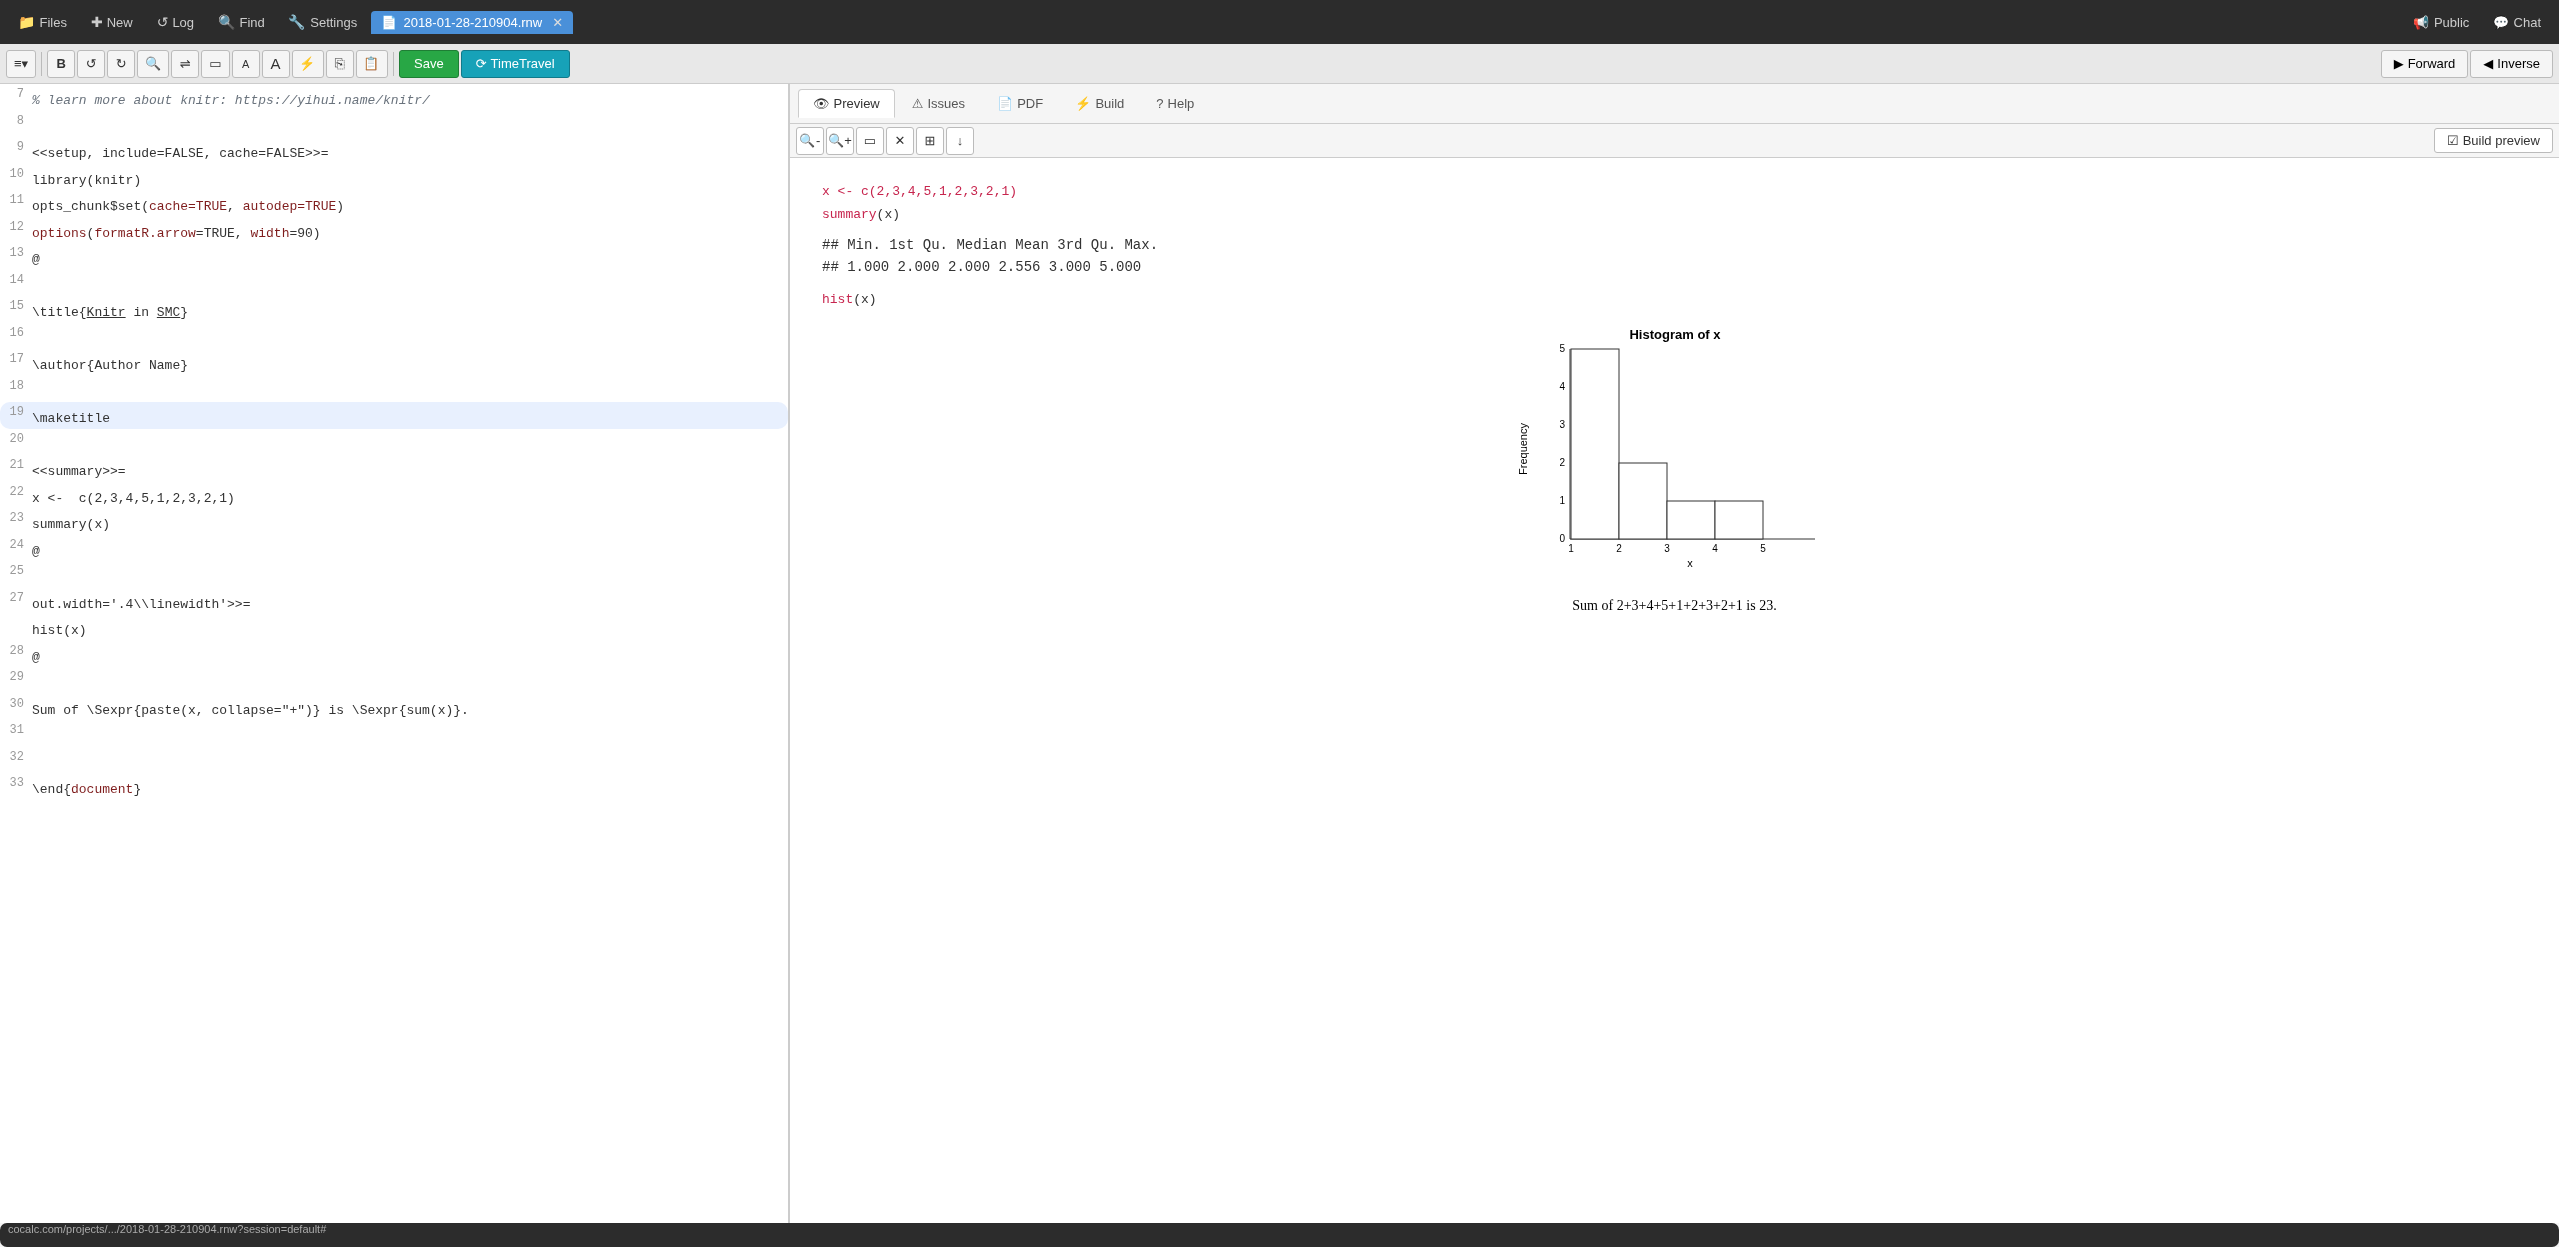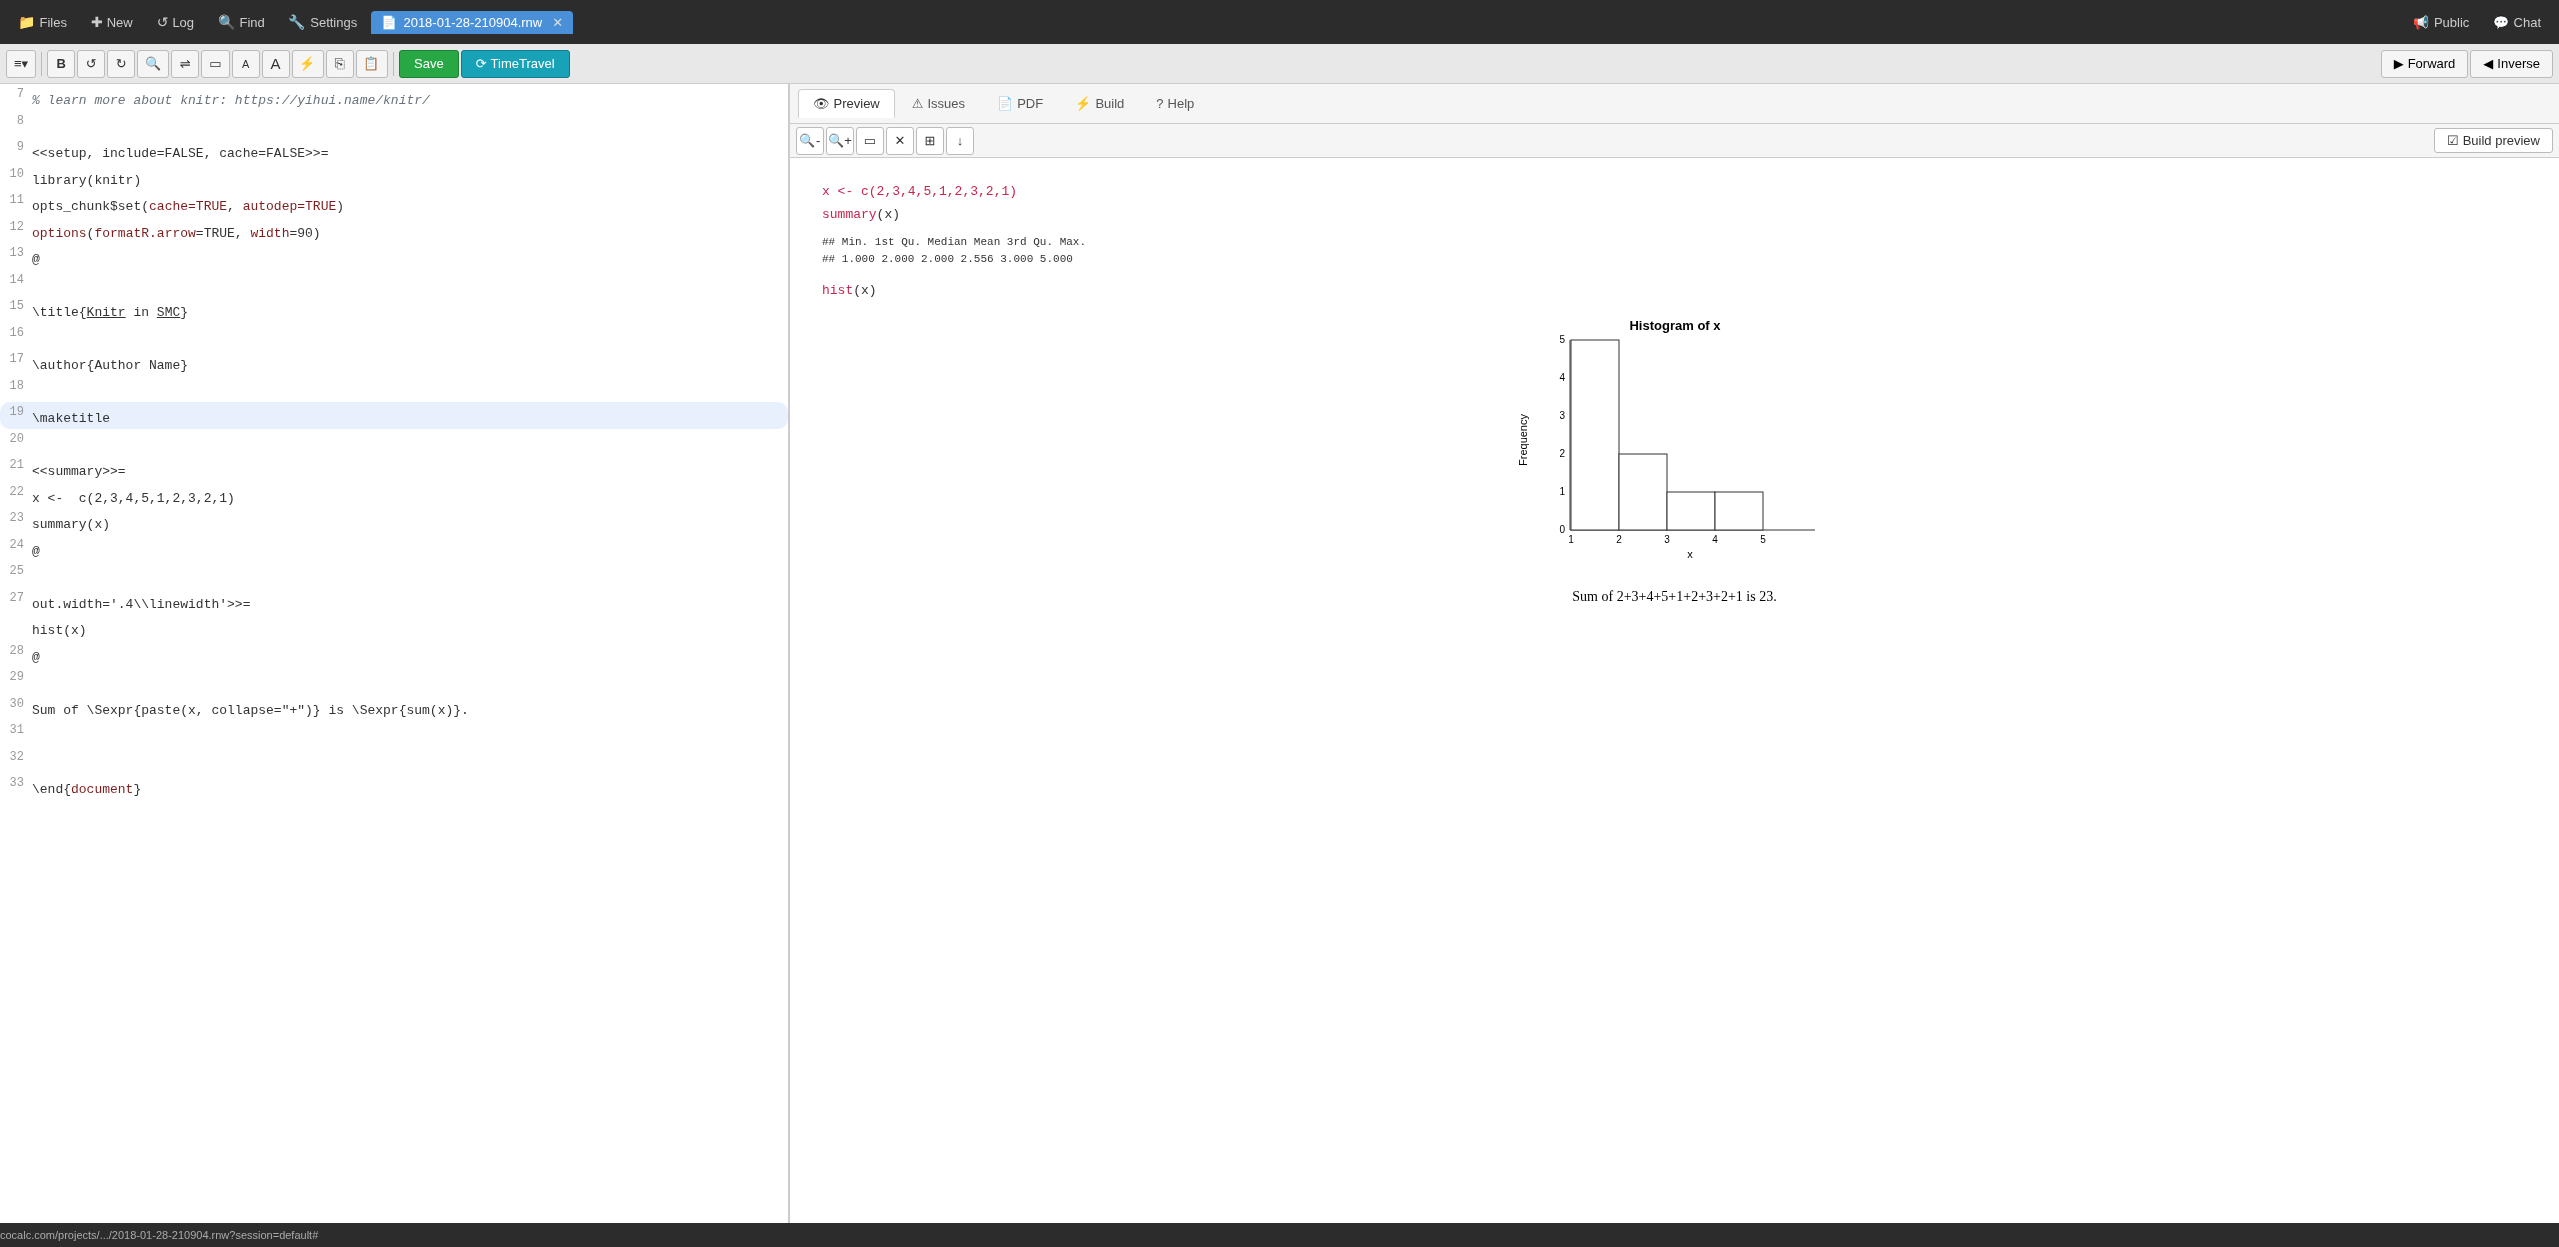--- a/index.html
+++ b/index.html
@@ -124,26 +124,26 @@
     }
 
     
     ::-webkit-scrollbar { width: 8px; height: 8px; }
     ::-webkit-scrollbar-track { background: #f1f1f1; }
     ::-webkit-scrollbar-thumb { background: #bbb; border-radius: 4px; }
 
     
     .status-bar {
       height: 24px; background: #2c2c2c; color: #aaa; display: flex;
-      align-items: center; padding: 0 0; font-size: 11px; flex-shrink: 0;
+      padding: 0 8px; font-size: 11px; flex-shrink: 0; border-radius: 7px;
     }
 
     
     .preview-code { font-family: 'Courier New', monospace; font-size: 13px; color: #c7254e; }
-    .preview-output { font-family: 'Courier New', monospace; font-size: 11px; color: #333; margin: 21px 0 12px 0; }
+    .preview-output { font-family: 'Courier New', monospace; font-size: 14px; color: #333; margin: 21px 0 12px 0; }
     .preview-text { margin: 8px 0; font-family: Georgia, serif; font-size: 14px; text-align: center; }
 
     
     .histogram-container { display: flex; justify-content: center; margin: 8px 0 16px 0; text-align: right; }
   </style>
 </head>
 <body>
 
 <div class="top-nav">
   <div class="top-nav-item">

